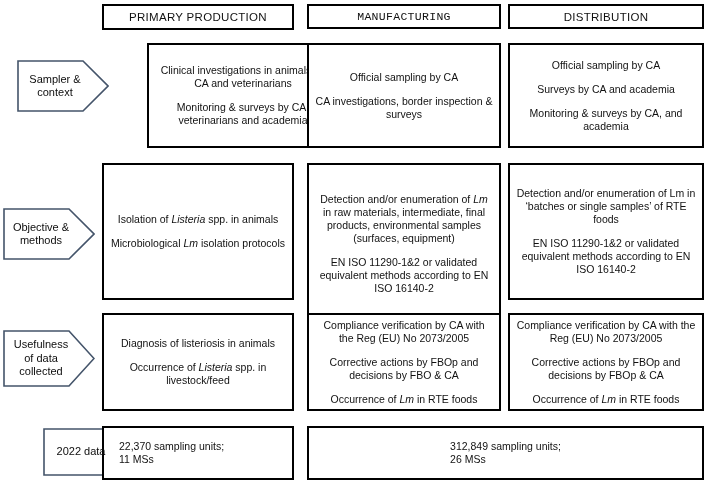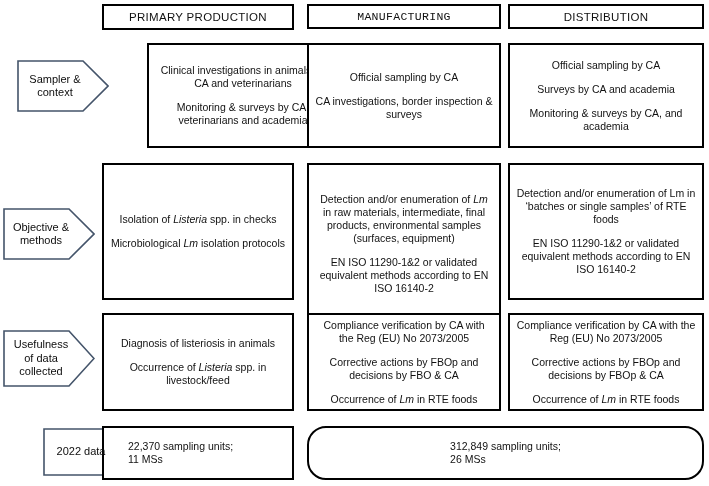--- a/index.html
+++ b/index.html
@@ -69,21 +69,21 @@
     background: #ffffff;
     display: flex;
     flex-direction: column;
     align-items: center;
     justify-content: center;
     padding: 4px 6px;
   }
   .cell.align-left {
     align-items: flex-start;
     justify-content: center;
-    padding-left: 24px;
+    padding-left: 15px;
   }
   .cell.align-left .para { text-align: left; }
 
   .para {
     text-align: center;
     font-size: 10.5px;
     line-height: 13px;
     color: #111111;
     margin: 0;
   }
@@ -149,21 +149,21 @@
   </div>
 
   <div class="cell" style="left:508px; top:43px; width:196px; height:105px;">
     <p class="para">Official sampling by CA</p>
     <p class="para">Surveys by CA and academia</p>
     <p class="para">Monitoring &amp; surveys by CA, and academia</p>
   </div>
 
   <div class="cell" style="left:102px; top:163px; width:192px; height:137px;">
     <p class="para">
-      <span>Isolation of </span><span class="it">Listeria</span><span> spp. in checks</span>
+      <span>Isolation of </span><span class="it">Listeria</span><span> spp. in animals</span>
     </p>
     <p class="para">
       <span>Microbiological </span><span class="it">Lm</span><span> isolation protocols</span>
     </p>
   </div>
 
   <div class="cell" style="left:307px; top:163px; width:194px; height:161px;">
     <p class="para">
       <span>Detection and/or enumeration of </span><span class="it">Lm</span><span> in raw materials, intermediate, final products, environmental samples (surfaces, equipment)</span>
     </p>
@@ -196,18 +196,18 @@
     <p class="para">
       <span>Occurrence of </span><span class="it">Lm</span><span> in RTE foods</span>
     </p>
   </div>
 
   <div class="cell align-left" style="left:102px; top:426px; width:192px; height:54px;">
     <p class="para" style="white-space:pre-line;">22,370 sampling units;
 11 MSs</p>
   </div>
 
-  <div class="cell" style="left:307px; top:426px; width:397px; height:54px; align-items:center;border-radius:19px;">
+  <div class="cell" style="left:307px; top:426px; width:397px; height:54px; align-items:center;">
     <p class="para" style="white-space:pre-line; text-align:left;">312,849 sampling units;
 26 MSs</p>
   </div>
 
 </div>
 
 </body></html>

